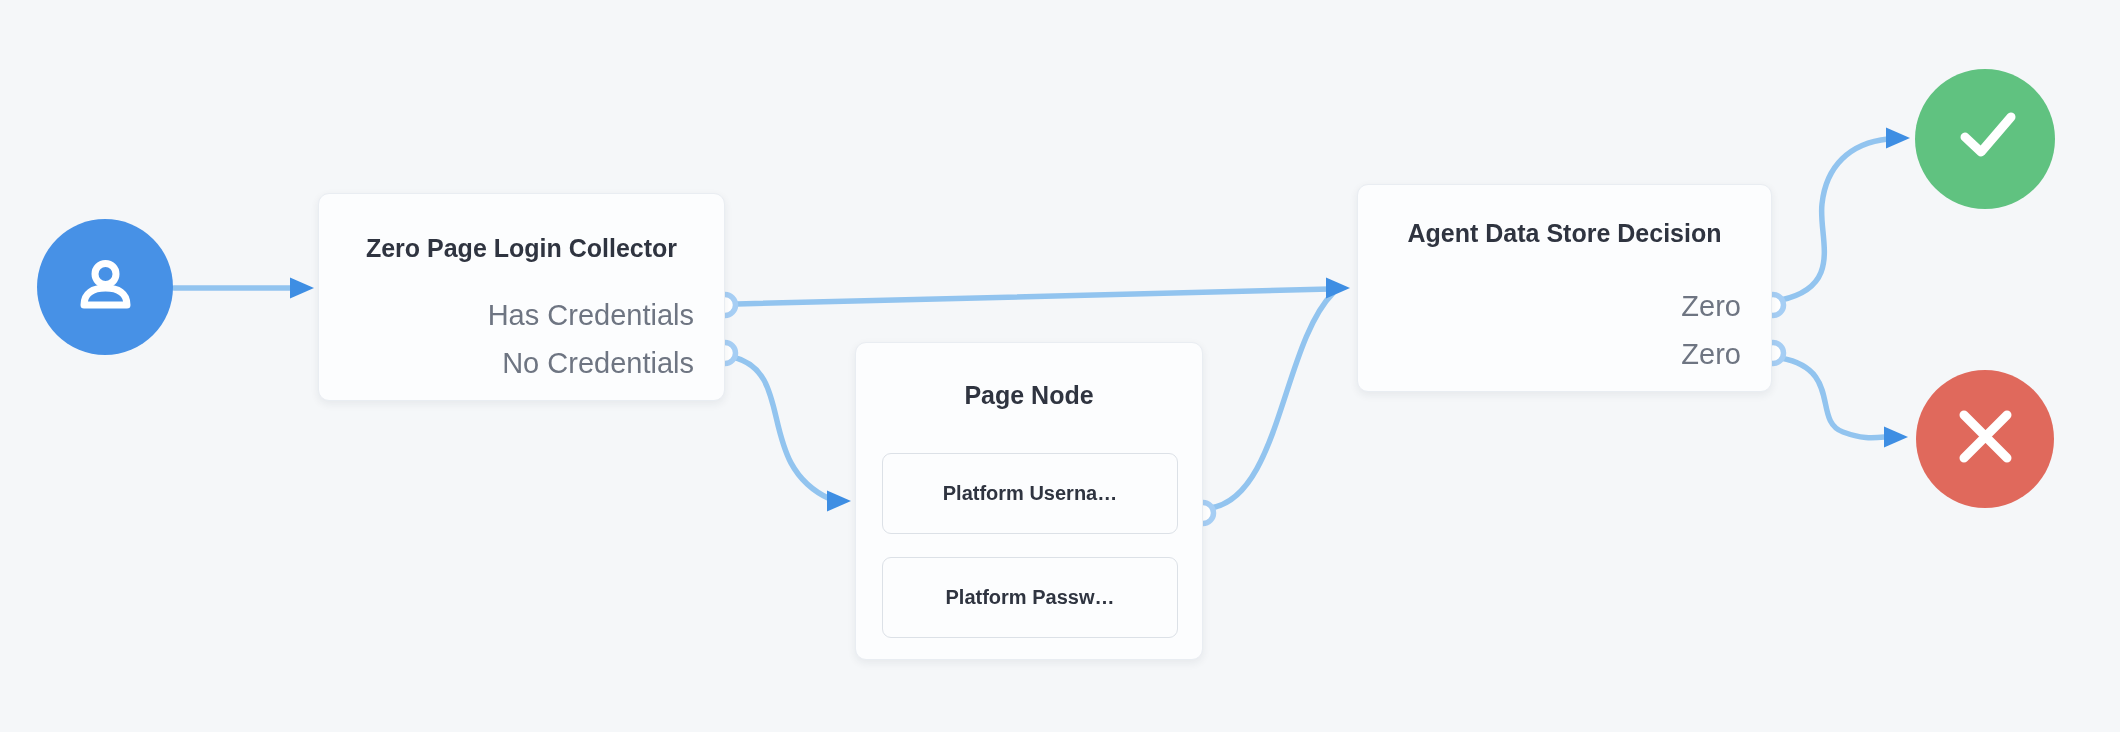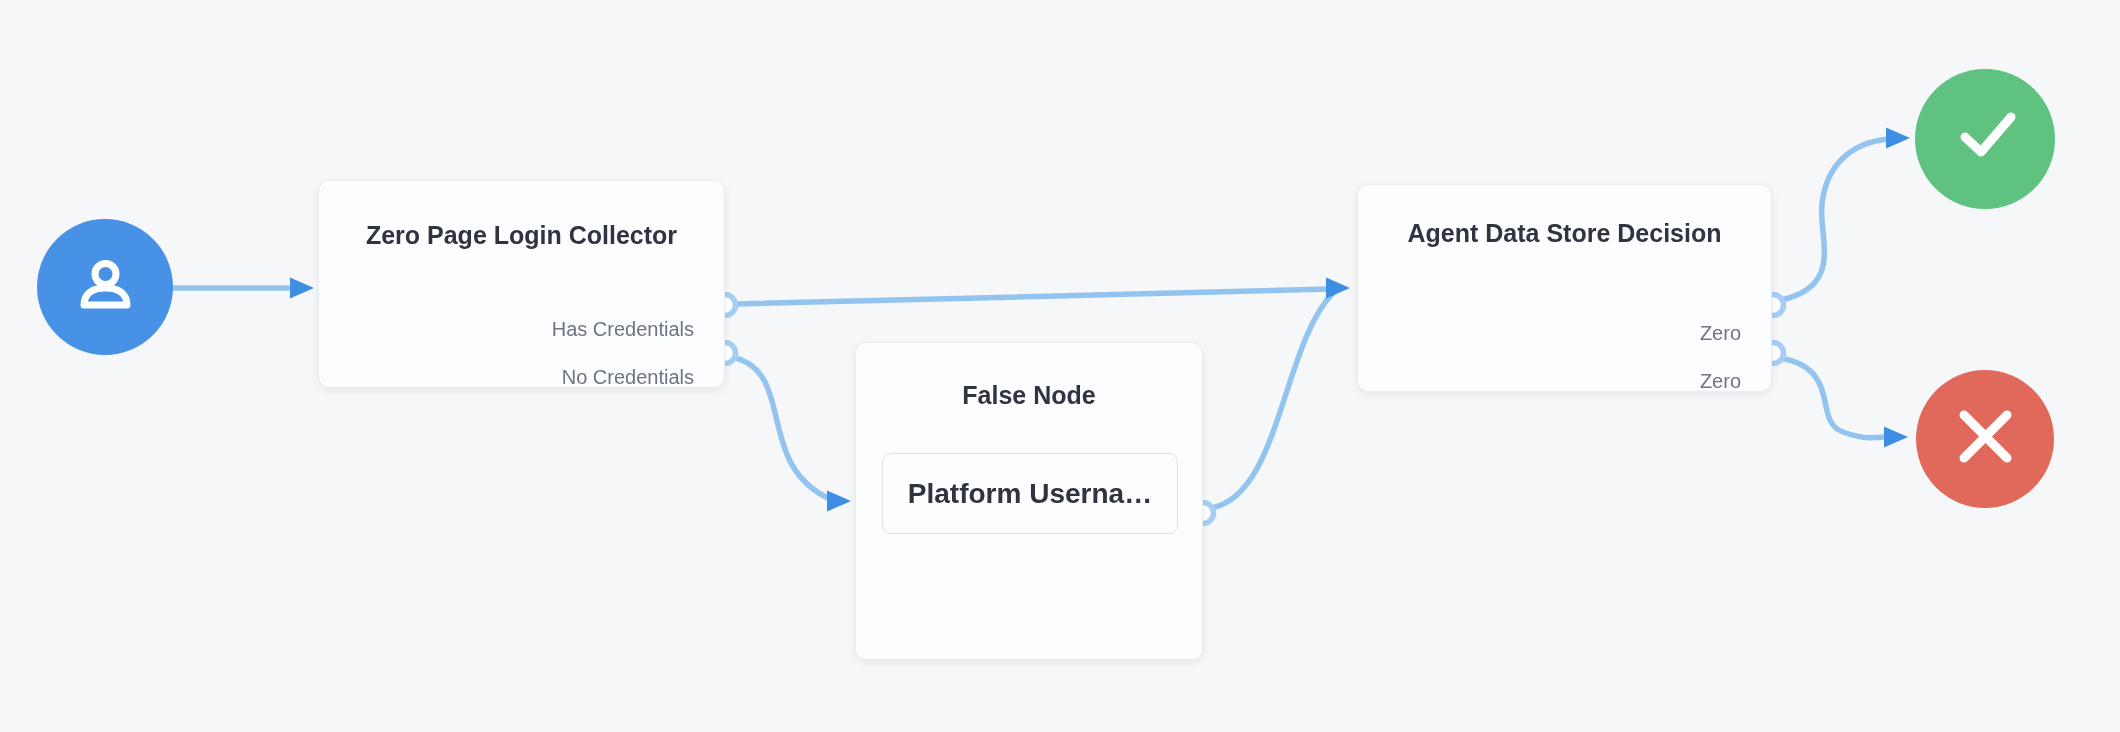--- a/index.html
+++ b/index.html
@@ -63,38 +63,37 @@
     font-size: 25px;
     font-weight: 700;
     line-height: 30px;
     color: var(--title-text);
     white-space: nowrap;
   }
   .port-row {
     position: absolute;
     right: 30px;
     text-align: right;
-    font-size: 20px;
+    font-size: 29px;
     line-height: 30px;
     color: var(--label-text);
     white-space: nowrap;
-    margin-top: 27px;
   }
   .page-field {
     position: absolute;
     left: 26px;
     width: 296px;
     height: 81px;
     border: 1.5px solid var(--field-border);
     border-radius: 9px;
     background: var(--node-bg);
     display: flex;
     align-items: center;
     justify-content: center;
-    font-size: 28px;
+    font-size: 20px;
     font-weight: 700;
     color: var(--title-text);
     white-space: nowrap;
   }
   .terminal {
     position: absolute;
     border-radius: 50%;
     display: flex;
     align-items: center;
     justify-content: center;
@@ -107,21 +106,21 @@
   .terminal.success {
     left: 1915px; top: 69px;
     width: 140px; height: 140px;
     background: var(--success-green);
   }
   .terminal.failure {
     left: 1916px; top: 370px;
     width: 138px; height: 138px;
     background: var(--failure-red);
   }
-  .node-collector { left: 318px; top: 180px; width: 407px; height: 208px; }
+  .node-collector { left: 318px; top: 193px; width: 407px; height: 208px; }
   .node-page      { left: 855px; top: 342px; width: 348px; height: 318px; }
   .node-decision  { left: 1357px; top: 184px; width: 415px; height: 208px; }
 </style>
 </head>
 <body>
 
 <div class="canvas">
 
   <svg class="edges-layer" viewBox="0 0 2120 732">
 
@@ -154,22 +153,23 @@
     </span>
   </div>
 
   <div class="node node-collector">
     <div class="node-title" style="top:39px">Zero Page Login Collector</div>
     <div class="port-row" style="top:106px">Has Credentials</div>
     <div class="port-row" style="top:154px">No Credentials</div>
   </div>
 
   <div class="node node-page">
-    <div class="node-title" style="top:37px">False Node</div>
+    <div class="node-title" style="top:37px">Page Node</div>
     <div class="page-field" style="top:110px">Platform Userna…</div>
+    <div class="page-field" style="top:214px">Platform Passw…</div>
   </div>
 
   <div class="node node-decision">
     <div class="node-title" style="top:33px">Agent Data Store Decision</div>
     <div class="port-row" style="top:106px">Zero</div>
     <div class="port-row" style="top:154px">Zero</div>
   </div>
 
   <div class="terminal success">
     <span>

